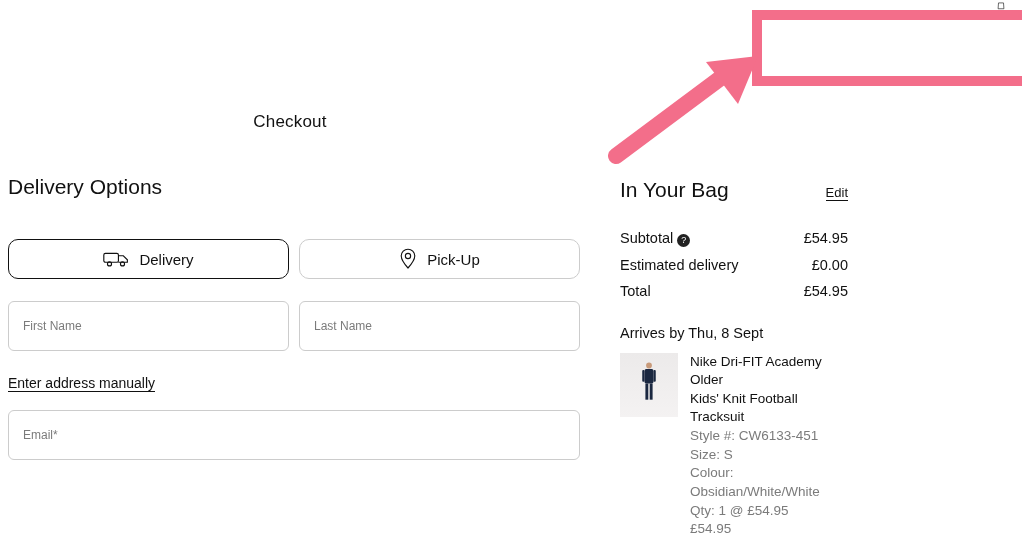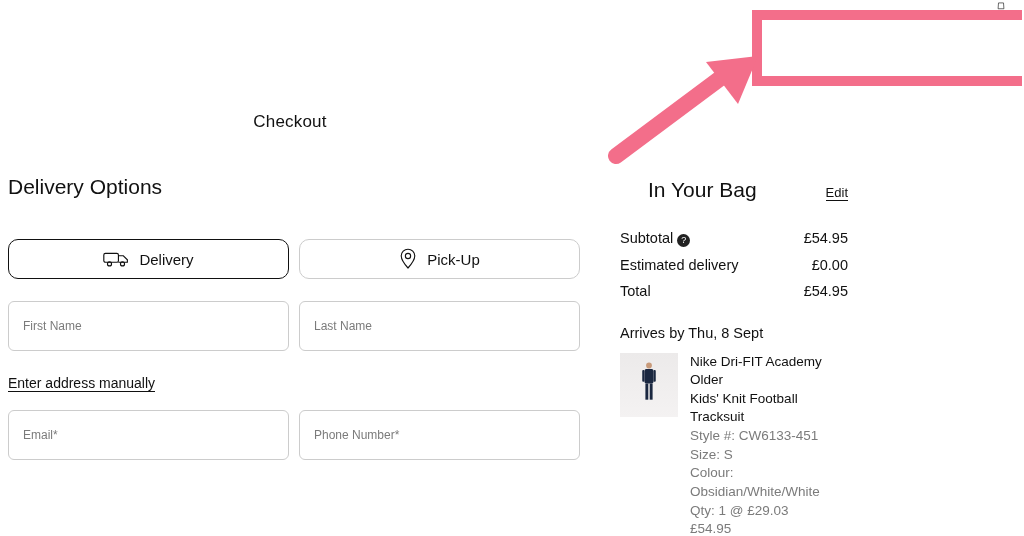--- a/index.html
+++ b/index.html
@@ -109,21 +109,21 @@
     top: 178px;
     left: 620px;
     width: 228px;
   }
   .bag-head {
     display: flex;
     justify-content: space-between;
     align-items: baseline;
     margin-bottom: 28px;
   }
-  .bag-head h2 { font-size: 21px; font-weight: 400; margin-left: 28px; }
+  .bag-head h2 { font-size: 21px; font-weight: 400; }
   .edit-link {
     font-size: 13px;
     border-bottom: 1px solid #111;
     cursor: pointer;
   }
   .totals .row {
     display: flex;
     justify-content: space-between;
     font-size: 14.5px;
     margin-bottom: 10px;
@@ -218,23 +218,20 @@
       <input placeholder="Last Name" style="">
     </div>
   </div>
 
 
   <span class="manual-link">Enter address manually</span>
 
   <div class="two-col">
     <div class="field">
       <input placeholder="Email*" style="">
-    </div>
-    <div class="field">
-      <input placeholder="Phone Number*" style="">
     </div>
   </div>
 </div>
 
 <div class="right-col">
   <div class="bag-head">
     <h2>In Your Bag</h2>
     <span class="edit-link">Edit</span>
   </div>
 
@@ -267,21 +264,21 @@
         <rect x="2.5" y="10" width="2.5" height="13" rx="1" fill="#1a2740"></rect>
         <rect x="15" y="10" width="2.5" height="13" rx="1" fill="#1a2740"></rect>
       </svg>
     </div>
     <div class="prod-details">
       <div class="prod-name">Nike Dri-FIT Academy Older</div>
       <div class="prod-name">Kids' Knit Football Tracksuit</div>
       <div class="prod-meta">Style #: CW6133-451</div>
       <div class="prod-meta">Size: S</div>
       <div class="prod-meta">Colour: Obsidian/White/White</div>
-      <div class="prod-meta">Qty: 1 @ £29.03</div>
+      <div class="prod-meta">Qty: 1 @ £54.95</div>
       <div class="prod-meta">£54.95</div>
     </div>
   </div>
 </div>
 
 <div class="highlight-box"></div>
 <svg class="arrow" viewBox="0 0 170 110">
   <line x1="18" y1="100" x2="128" y2="18" stroke="#f36e8a" stroke-width="16" stroke-linecap="round"></line>
   <polygon points="108,6 160,0 140,48" fill="#f36e8a"></polygon>
 </svg>

